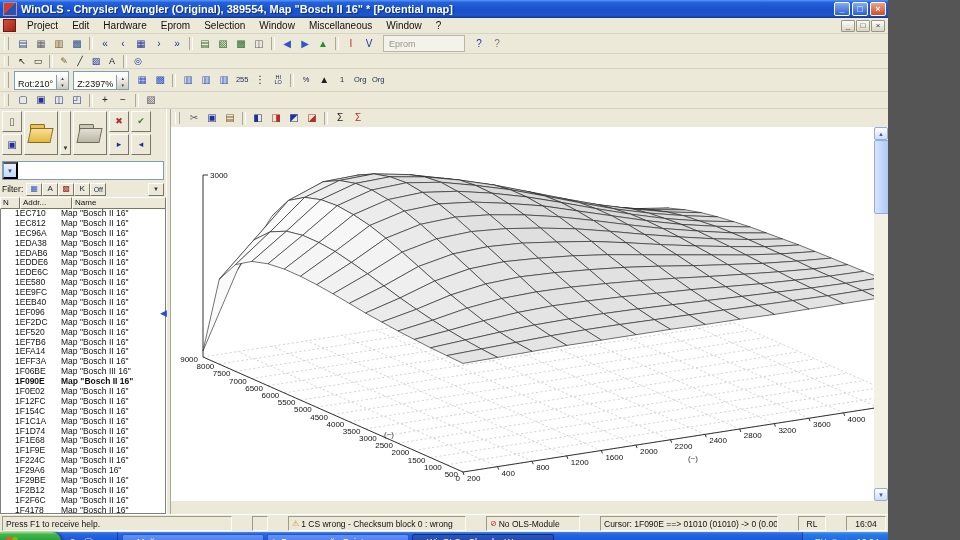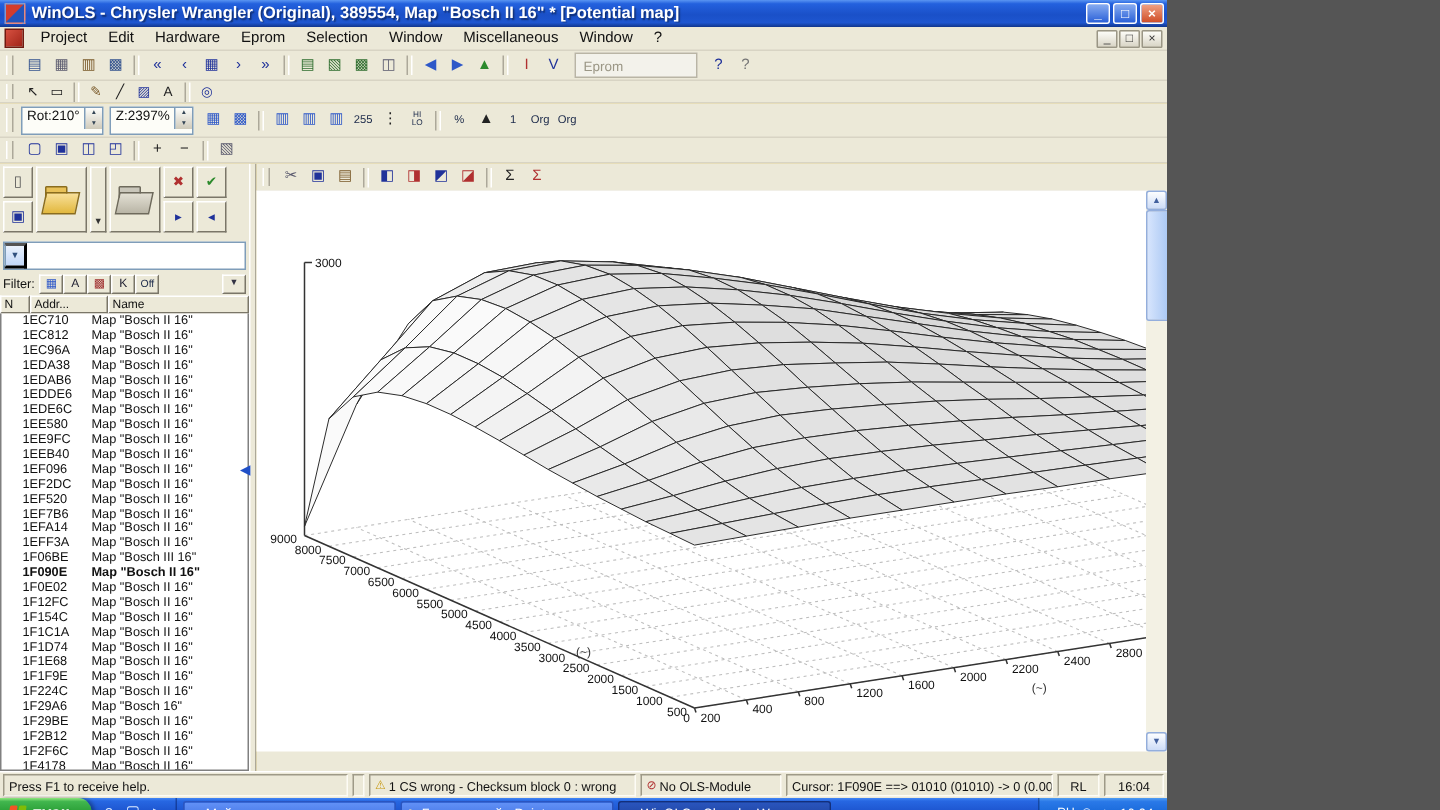--- a/index.html
+++ b/index.html
@@ -1,16 +1,16 @@
 <!DOCTYPE html>
 <html><head>
 <meta charset="utf-8">
 <style>
   html,body{margin:0;padding:0;background:#555}
-  .screen{position:relative;width:778px;height:540px;background:#eab308;overflow:hidden;
+  .screen{position:relative;width:888px;height:540px;background:#eab308;overflow:hidden;
     font-family:"Liberation Sans","DejaVu Sans",sans-serif;user-select:none;color:#111}
 
   
   .titlebar{height:18px;display:flex;align-items:center;padding:0 2px 0 3px;
     background:linear-gradient(180deg,#5a95f2 0%,#2361de 14%,#1a50c8 55%,#1e56d0 84%,#11368c 100%);color:#fff}
   .app-icon{width:12px;height:12px;margin-right:4px;flex:none;border:1px solid rgba(255,255,255,.4);
     background:linear-gradient(135deg,#d23c2c 0 48%,#2255bb 48%)}
   .title-text{flex:1;font-size:11px;font-weight:bold;white-space:nowrap;overflow:hidden;text-shadow:1px 1px 1px rgba(0,0,0,.45)}
   .win-controls{display:flex;gap:2px}
   .win-controls .tb-btn{width:16px;height:14px;min-width:16px;border:1px solid #fff;border-radius:2px;
@@ -30,21 +30,21 @@
   .toolbar{display:flex;align-items:center;background:#ece9d8;border-bottom:1px solid #d8d4c4;padding:0 2px;position:relative}
   #tb1{height:19px}#tb2{height:14px}#tb3{height:22px}#tb4{height:16px}
   .gripper{width:3px;height:72%;border-left:1px solid #fff;border-right:1px solid #aca899;margin:0 5px 0 2px;flex:none}
   .tb-group{display:inline-flex;align-items:center}
   .tb-btn{display:inline-flex;align-items:center;justify-content:center;min-width:18px;height:16px;padding:0 1px;
     background:transparent;border:1px solid transparent;font-family:inherit;font-size:10px;color:#334;line-height:1}
   #tb2 .tb-btn{height:12px;min-width:16px;font-size:9px}
   .lbl{font-size:7.5px;font-weight:normal;color:#1c2a4a}
   .two{font-size:5.5px;line-height:5.5px;white-space:pre-line;text-align:center}
   .tb-sep{width:2px;height:13px;border-left:1px solid #aca899;border-right:1px solid #fff;margin:0 3px;flex:none}
-  .spin{display:inline-flex;align-items:flex-start;height:17px;background:#fdfdf8;border:1px solid #7f9db9;margin-right:4px}
+  .spin{display:inline-flex;align-items:flex-end;height:17px;background:#fdfdf8;border:1px solid #7f9db9;margin-right:4px}
   .spin-text{font-size:9px;padding:0 3px;display:flex;align-items:center;color:#111;white-space:nowrap}
   .spin-arrows{display:flex;flex-direction:column;width:11px;border-left:1px solid #7f9db9;background:linear-gradient(#fdfdfb,#cfcaba)}
   .spin-arrows span{flex:1;font-size:5px;line-height:7px;text-align:center;color:#345}
   .eprom-box{display:inline-flex;align-items:center;height:15px;min-width:70px;background:#f3f2eb;border:1px solid #b9b5a5;
     color:#9b9786;font-size:9px;padding:0 5px;margin:0 5px}
 
   
   .content{display:flex;height:405px}
   .left-panel{width:166px;flex:none;display:flex;flex-direction:column;background:#ece9d8;position:relative}
   .splitter{width:3px;flex:none;background:#ece9d8;border-left:1px solid #fff;border-right:1px solid #aca899}
@@ -109,21 +109,21 @@
   .tab{font-size:8.5px;line-height:11px;padding:0 8px;border:1px solid #8a8673;border-top:none;background:#e2dfcf;margin-right:-1px}
   .tab.active{background:#fff;font-weight:bold;position:relative;z-index:2}
   .hscroll{flex:1;display:flex;margin-left:5px;position:relative}
   .hscroll .sbtn{height:13px}
   .htrack{flex:1;position:relative;background:#f3f1e4}
   .hthumb{position:absolute;left:0;top:0;height:13px;width:62%;background:linear-gradient(#d7e5fd,#a9c7f3);
     border:1px solid #93aedd;border-radius:2px;box-sizing:border-box}
   .corner{width:14px;flex:none;background:#ece9d8}
 
   
-  .statusbar{height:15px;display:flex;align-items:stretch;gap:3px;background:#ece9d8;border-top:1px solid #fff;
+  .statusbar{height:15px;display:flex;align-items:stretch;gap:20px;background:#ece9d8;border-top:1px solid #fff;
     font-size:8.5px;padding:1px 2px}
   .seg{border:1px solid;border-color:#9e9a87 #fdfcf5 #fdfcf5 #9e9a87;display:flex;align-items:center;
     padding:0 3px;white-space:nowrap;overflow:hidden}
   .s-help{width:222px;flex:none}.s-fill{flex:1}.s-cs{width:170px;flex:none}.s-mod{width:86px;flex:none}
   .s-cur{width:170px;flex:none}.s-rl{width:20px;flex:none;justify-content:center}.s-time{width:32px;flex:none;justify-content:center}
   .wicon{color:#c79810;margin-right:2px;font-size:8px}
   .micon{color:#b03030;margin-right:2px;font-size:8px}
 
   
   .taskbar{height:20px;display:flex;align-items:stretch;

